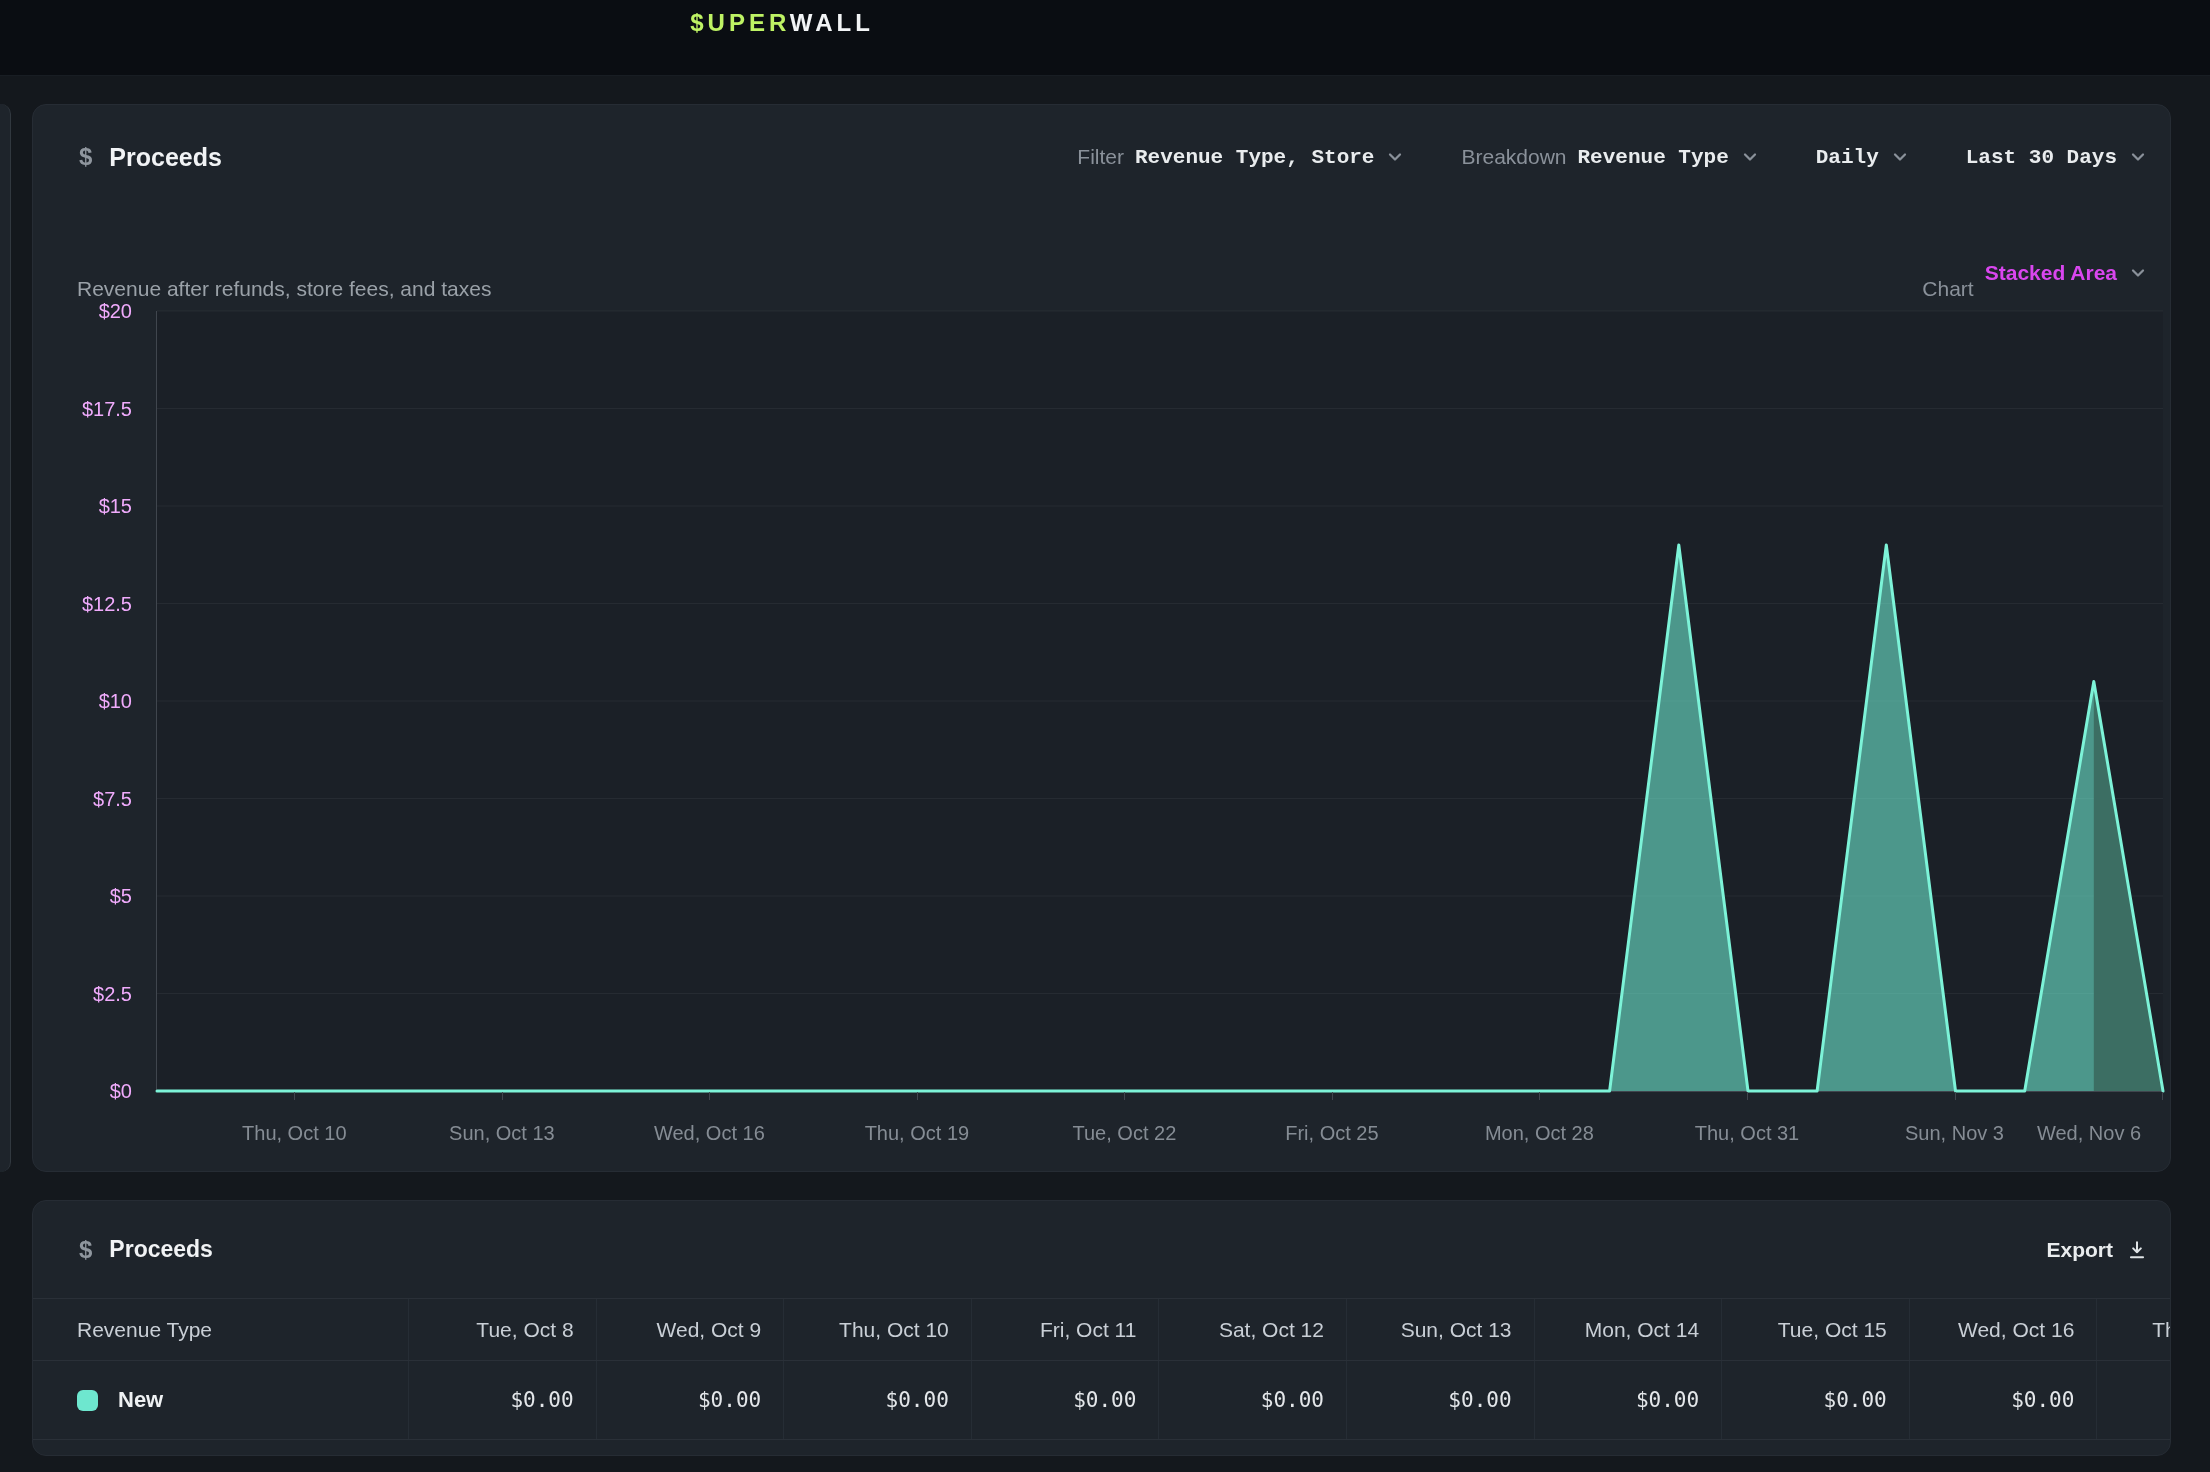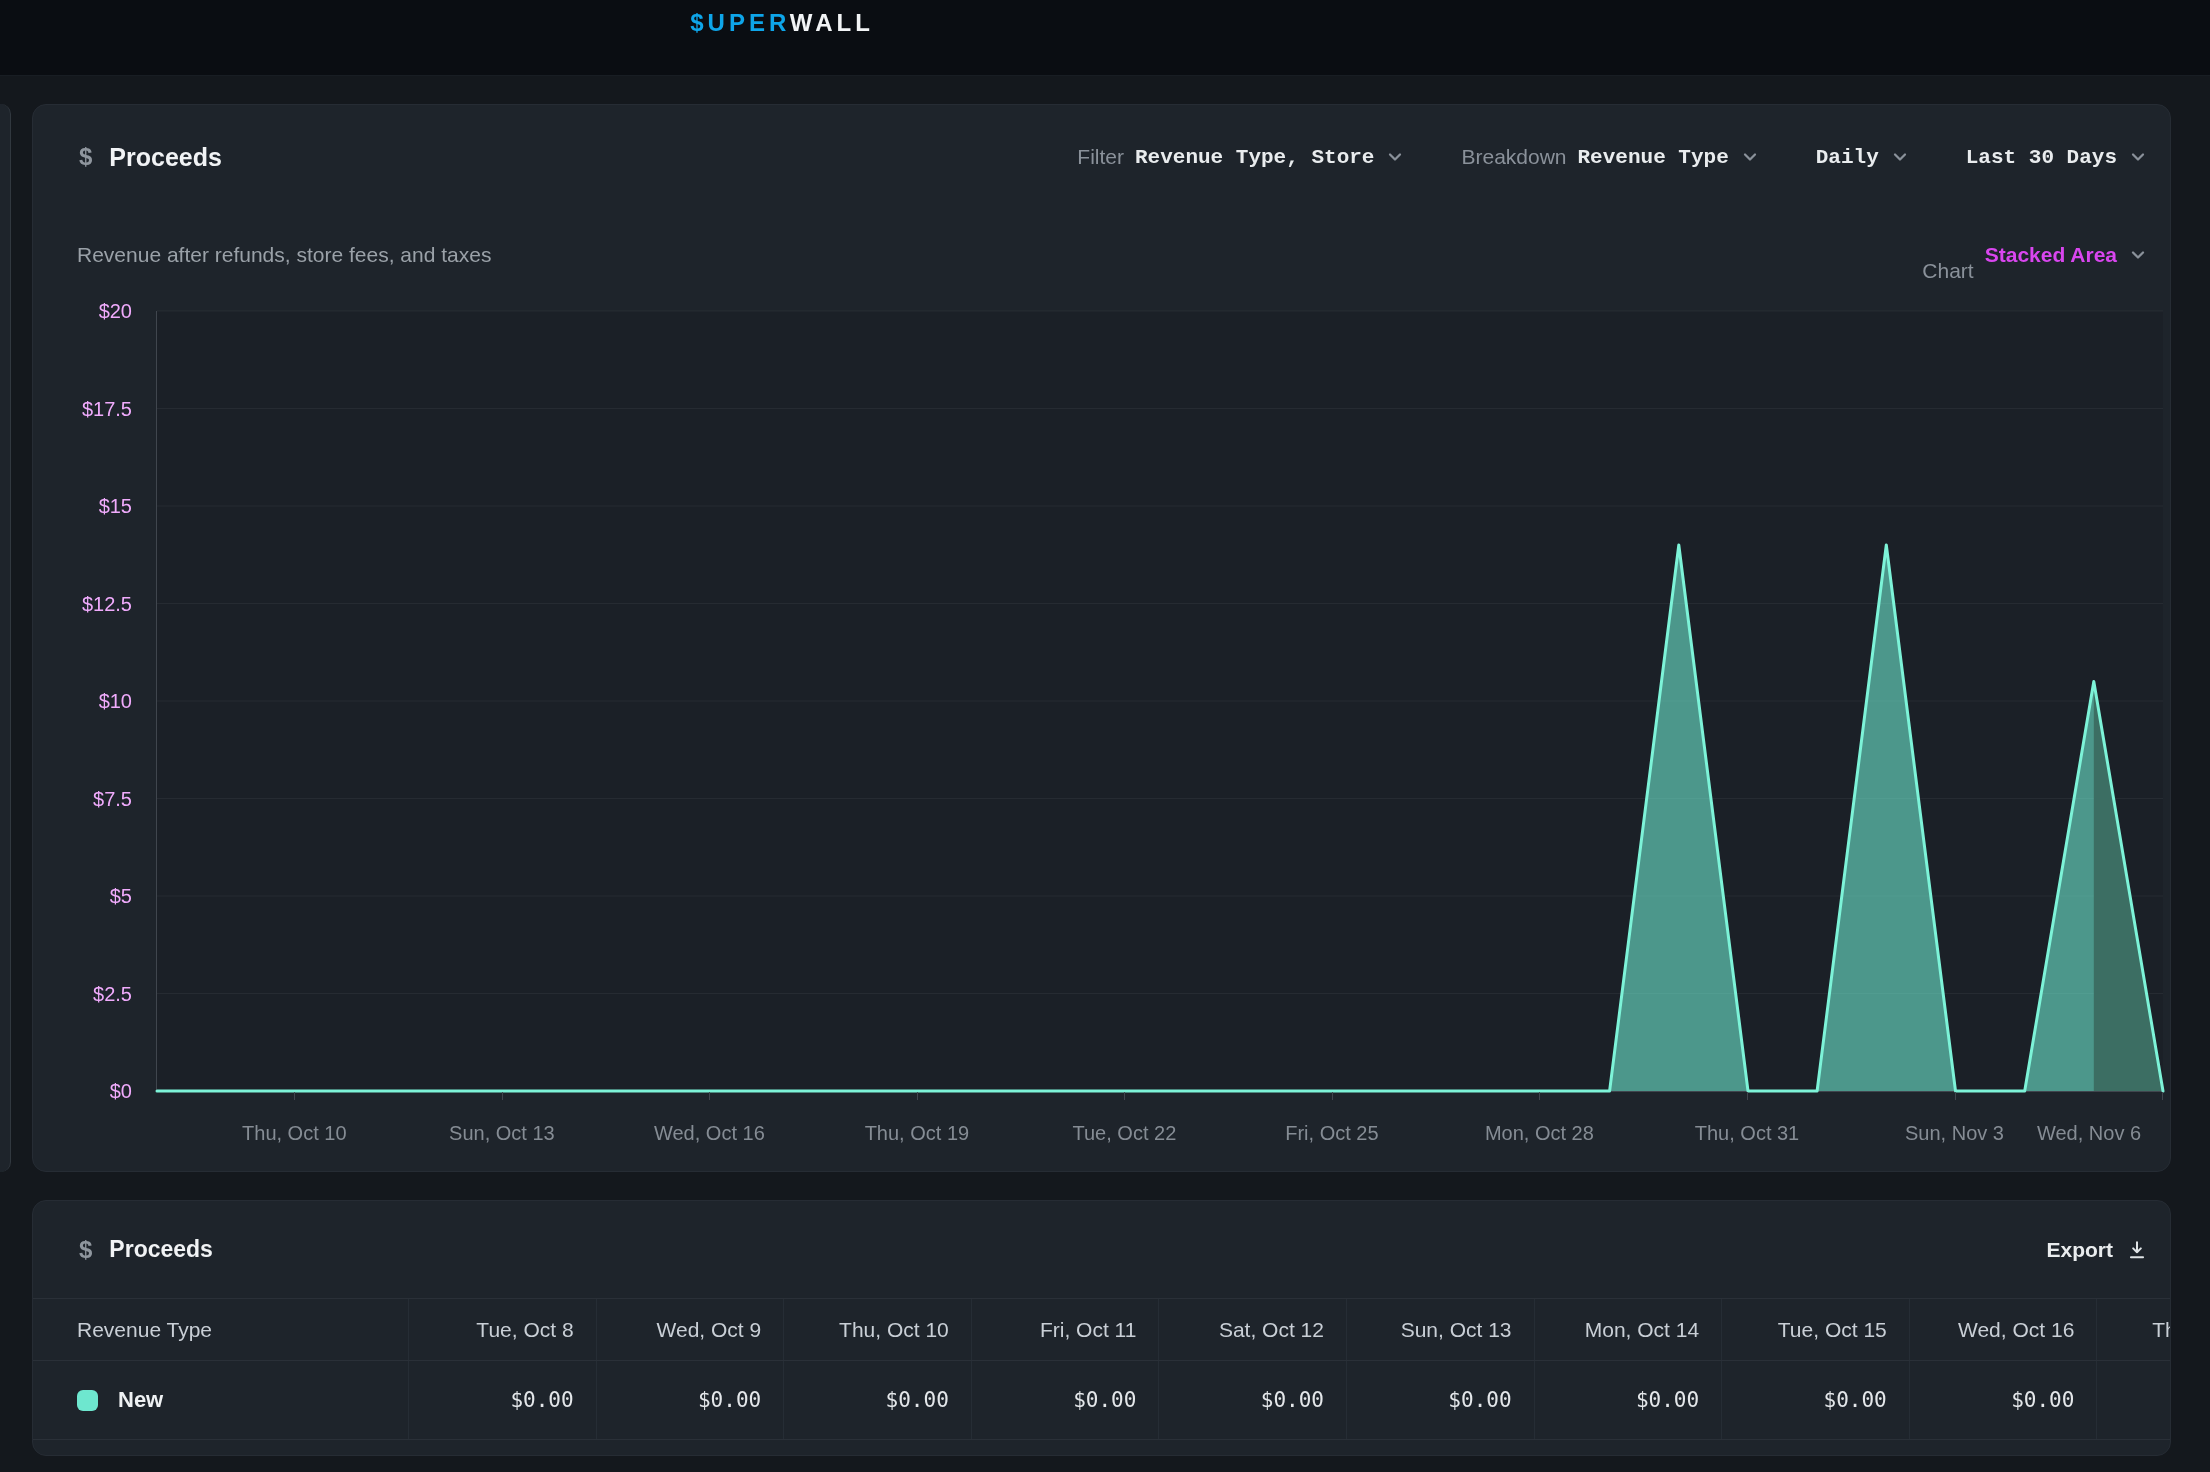--- a/index.html
+++ b/index.html
@@ -10,21 +10,21 @@
   }
   .topbar {
     position:absolute; left:0; top:0; width:2210px; height:75px;
     background:#0a0d12; border-bottom:1px solid #181d23;
   }
   .logo {
     position:absolute; left:782px; top:23px; transform:translate(-50%,-50%);
     font-size:24px; font-weight:bold; letter-spacing:4px; white-space:nowrap;
     cursor:pointer;
   }
-  .logo .accent { color:#0ea5e9; }
+  .logo .accent { color:#bef264; }
   .logo .rest { color:#F2F4F6; }
 
   .card {
     position:absolute; background:#1e242b; border:1px solid #262c34;
     border-radius:14px; overflow:hidden; box-sizing:border-box;
   }
   .card1 { left:32px; top:104px; width:2139px; height:1068px; }
   .card2 { left:32px; top:1200px; width:2139px; height:256px; }
   .sliver {
     position:absolute; left:0; top:104px; width:10px; height:1068px;
@@ -43,21 +43,21 @@
 
   .controls { margin-left:auto; display:flex; align-items:center; gap:56px; }
   .control { display:flex; align-items:center; gap:11px; font-size:21px; cursor:pointer; }
   .control .lbl { color:#8a919a; }
   .control .lbl:empty { display:none; }
   .control .val { color:#e9ecee; font-weight:600; white-space:nowrap;font-family:Liberation Mono, monospace; }
   .chev { width:20px; height:20px; flex:0 0 auto; }
 
   .subhead {
     position:absolute; left:0; right:0; top:104px; height:92px;
-    display:flex; align-items:center; padding:0 22px 0 44px; box-sizing:border-box;
+    display:flex; align-items:flex-end; padding:0 22px 0 44px; box-sizing:border-box;
   }
   .subtitle { font-size:21px; color:#9aa1a8; }
   .chart-sel { margin-left:auto; display:flex; align-items:center; gap:11px; font-size:21px; cursor:pointer; }
   .chart-sel .lbl { color:#8a919a;margin-top:32px; }
   .chart-sel .val { color:#d946ef; font-weight:700; }
 
   .plot {
     position:absolute; left:123px; top:206px; width:2006px; height:780px;
     border-left:1px solid #40464e; border-bottom:1px solid #40464e;
     background:rgba(8,10,13,0.12); cursor:crosshair;

